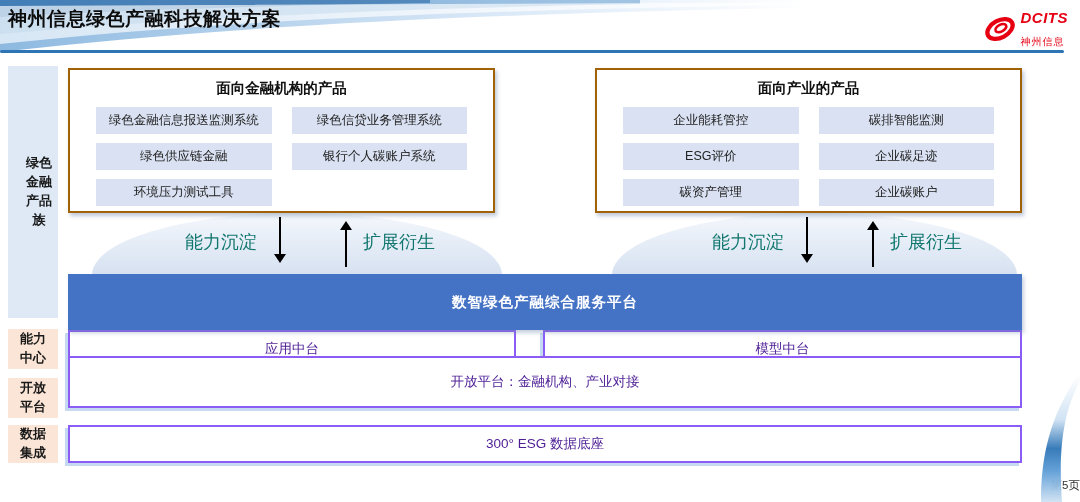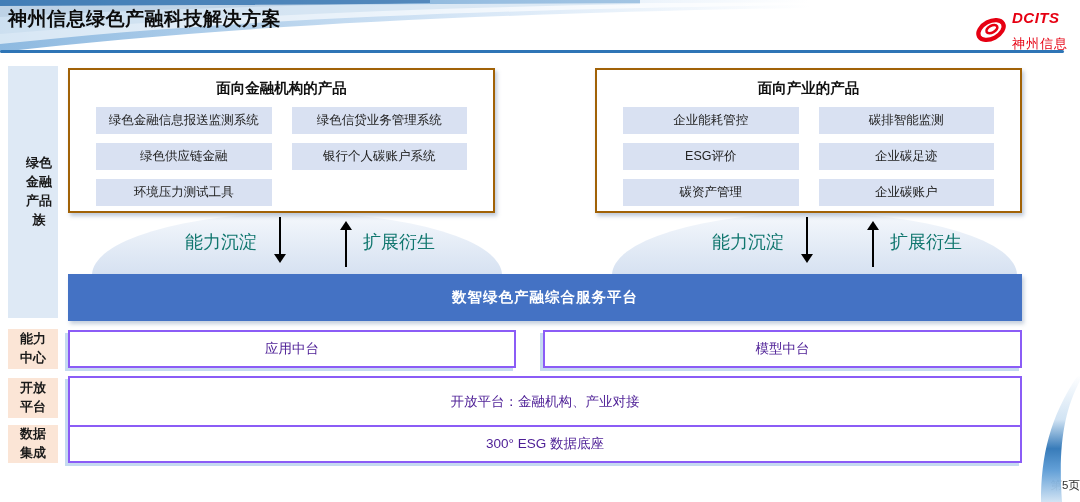--- a/index.html
+++ b/index.html
@@ -14,21 +14,21 @@
     position:absolute; left:8px; top:6px; font-size:19px; font-weight:bold;
     color:#0c0c0c; letter-spacing:0.5px; z-index:3;
   }
   .title-rule {
     position:absolute; left:0; top:50px; width:1064px; height:3px;
     background:#2e75b6; border-radius:2px; z-index:2;
   }
   .logo { position:absolute; right:12px; top:10px; display:flex; align-items:center; gap:4px; z-index:3; }
   .logo-texts { display:flex; flex-direction:column; line-height:1; }
   .logo-brand { color:#e60012; font-weight:bold; font-style:italic; font-size:15px; letter-spacing:0.5px; }
-  .logo-sub { color:#e60012; font-size:13px; margin-top:12px; letter-spacing:1px; }
+  .logo-sub { color:#e60012; font-size:10px; margin-top:12px; letter-spacing:1px; }
   
   .side-label {
     position:absolute; left:8px; width:50px; display:flex; align-items:center;
     justify-content:center; text-align:center; font-weight:bold; font-size:13px; color:#1a1a1a;
   }
   .side-label .wrap2 { width:28px; line-height:1.45; }
   .side-family { top:66px; height:252px; background:#dee9f5;padding-left:12px; }
   .side-capability { top:329px; height:40px; background:#fbe5d6; }
   .side-open { top:378px; height:40px; background:#fbe5d6; }
   .side-data { top:425px; height:38px; background:#fbe5d6; }
@@ -67,34 +67,34 @@
   }
   .arr-up { margin-left:52px; margin-top:4px; }
   .arr-up .shaft { top:8px; bottom:0; }
   .arr-up .head {
     position:absolute; top:0; left:1px; width:0; height:0;
     border-left:6px solid transparent; border-right:6px solid transparent; border-bottom:9px solid #000;
   }
   .flow .lbl-up { margin-left:10px; }
   
   .platform-bar {
-    position:absolute; left:68px; top:274px; width:954px; height:47px;
+    position:absolute; left:68px; top:274px; width:954px; height:56px;
     background:#4472c4; color:#fff; font-weight:bold; font-size:14.5px;
     display:flex; align-items:center; justify-content:center; letter-spacing:1px; z-index:3;
     box-shadow:2px 3px 4px rgba(110,135,170,.4);
   }
   
   .wbox {
     position:absolute; background:#fff; border:2px solid #8b5cf6;
     box-shadow:-3px 3px 0 #c5daf0; display:flex; align-items:center;
     justify-content:center; font-size:13.5px; color:#4c1d95; z-index:2;
   }
   .box-app   { left:68px;  top:330px; width:448px; height:38px; }
   .box-model { left:543px; top:330px; width:479px; height:38px; }
-  .box-open  { left:68px;  top:376px; width:954px; height:52px; }
+  .box-open  { left:68px;  top:356px; width:954px; height:52px; }
   .box-data  { left:68px;  top:425px; width:954px; height:38px; }
   
   .footer-page {
     position:absolute; left:0; right:0; top:478px; text-align:right;
     font-size:11.5px; color:#333;
   }
   .corner-swoosh { position:absolute; right:0; top:375px; pointer-events:none; }
 </style>
 </head>
 <body>

